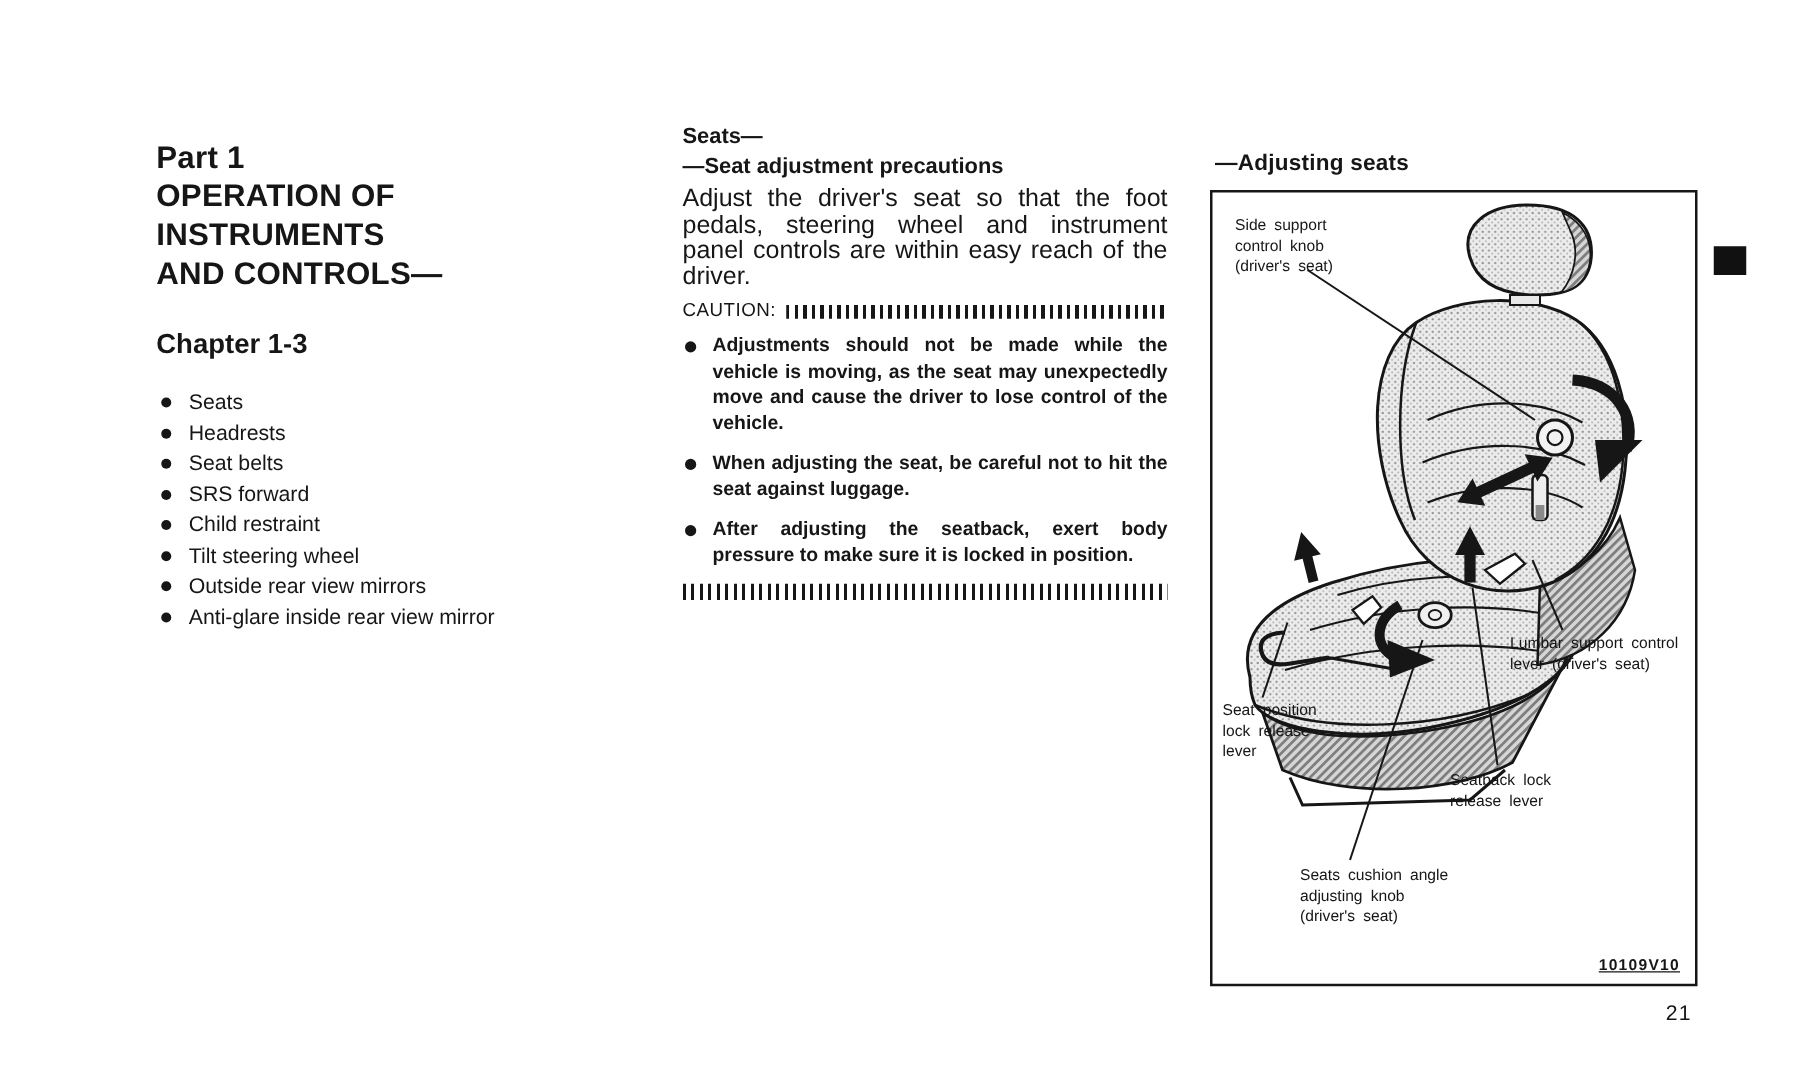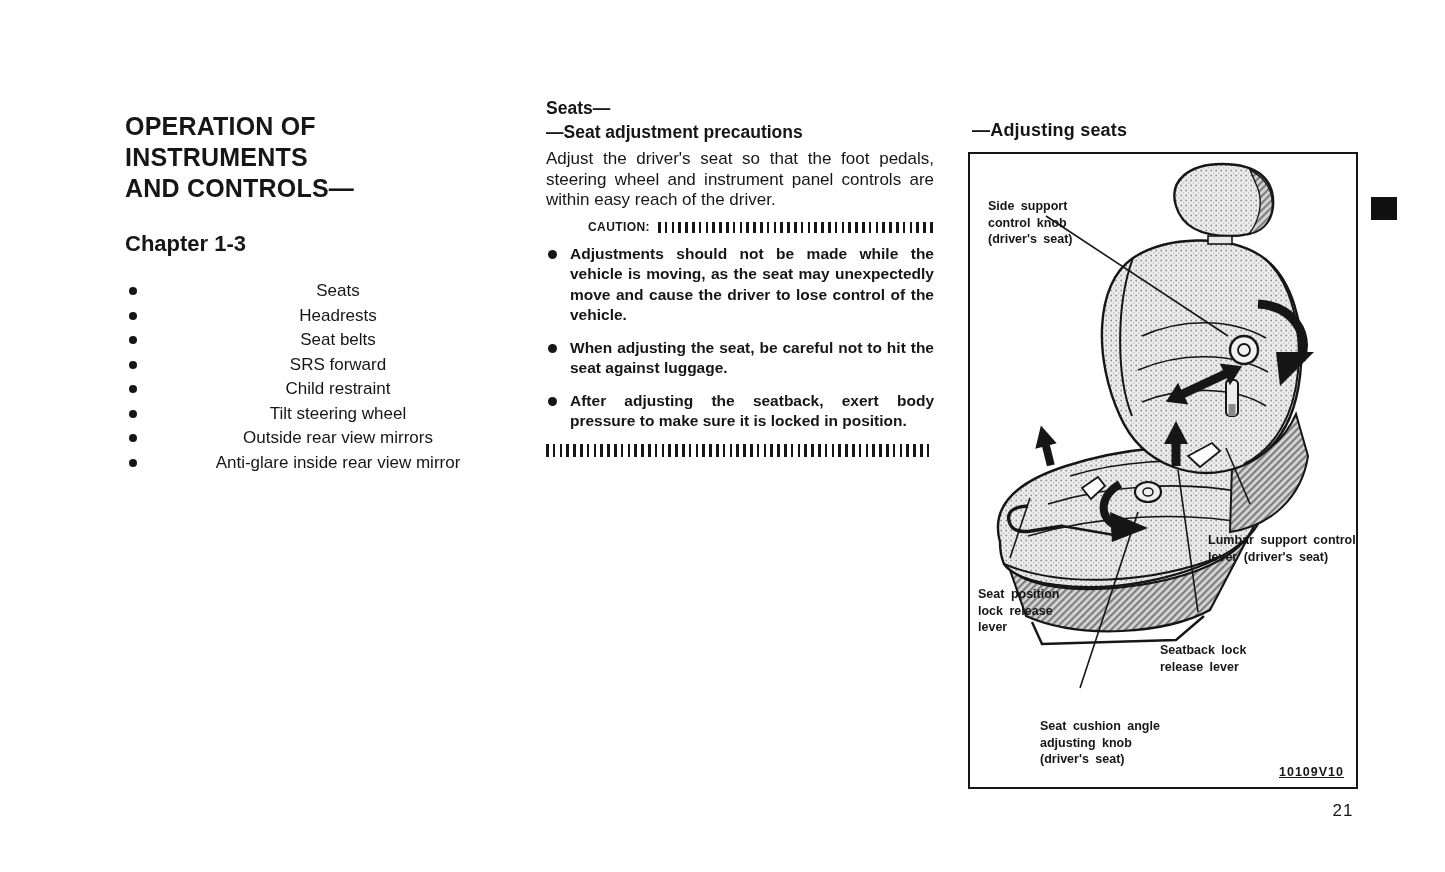--- a/index.html
+++ b/index.html
@@ -7,57 +7,58 @@
   body { font-family:"Liberation Sans","DejaVu Sans",sans-serif; color:#161616; }
   .page { position:relative; width:1445px; height:872px; background:#ffffff; overflow:hidden; }
   .pre { white-space:pre-line; }
 
   
   .left-col { position:absolute; left:125px; top:111px; width:400px; }
   .part-label, .part-title { font-size:25px; font-weight:bold; line-height:31px; letter-spacing:.2px; }
   .chapter-label, .chapter-title { font-size:22px; font-weight:bold; line-height:29px; }
   .chapter-label { margin-top:25px; }
   .toc { list-style:none; margin-top:21px; }
-  .toc li { position:relative; font-size:17px; line-height:24.5px; padding-left:26px;text-align:center; }
+  .toc li { position:relative; font-size:17px; line-height:24.5px; padding-left:26px; }
   .toc li .dot { position:absolute; left:4px; top:8px; width:8px; height:8px; border-radius:50%; background:#161616; }
 
   
   .mid-col { position:absolute; left:546px; top:96px; width:388px; }
   .mid-h { font-size:17.5px; font-weight:bold; line-height:24px; }
-  .intro { margin-top:5px; font-size:17px; line-height:20.5px; text-align:justify; }
+  .intro { margin-top:5px; font-size:20px; line-height:20.5px; text-align:justify; }
   .caution-row { margin-top:9px; display:flex; align-items:center; }
-  .caution-label { font-size:12px; font-weight:bold; letter-spacing:.4px;margin-left:42px; }
+  .caution-label { font-size:15px; font-weight:normal; letter-spacing:.4px; }
   .hatch { background-image:repeating-linear-gradient(90deg,#161616 0,#161616 2.6px,transparent 2.6px,transparent 6.8px); }
   .caution-fill { flex:1 1 auto; height:11px; margin-left:8px; margin-top:2px; }
   .cautions { list-style:none; margin-top:10px; }
   .cautions li { position:relative; font-size:15.5px; font-weight:bold; line-height:20.5px; text-align:justify; padding-left:24px; margin-bottom:12px; }
   .cautions li .dot { position:absolute; left:2px; top:6px; width:9px; height:9px; border-radius:50%; background:#161616; }
   .end-rule { width:100%; height:13px; margin-top:7px; }
 
   
   .adjust-heading { position:absolute; left:972px; top:120px; font-size:18px; font-weight:bold; letter-spacing:.2px; }
   .diagram-box { position:absolute; left:968px; top:152px; width:390px; height:637px; border:2px solid #161616; background:#ffffff; }
   .diagram-box svg { position:absolute; inset:0; }
-  .dlabel { position:absolute; font-size:12.5px; font-weight:bold; line-height:16.5px; word-spacing:3px; white-space:pre-line;margin-top:26px; }
+  .dlabel { position:absolute; font-size:12.5px; font-weight:normal; line-height:16.5px; word-spacing:3px; white-space:pre-line; }
   .lbl-side-support  { left:18px;  top:18px;  }
   .lbl-seat-position { left:8px;   top:406px; }
   .lbl-seatback      { left:190px; top:462px; }
   .lbl-cushion       { left:70px;  top:538px; }
   .lbl-lumbar        { left:238px; top:352px; }
   .fig-code { position:absolute; right:12px; bottom:8px; font-size:12.5px; font-weight:bold; letter-spacing:1px;text-decoration:underline; }
 
   .tab-marker { position:absolute; left:1371px; top:197px; width:26px; height:23px; background:#111111; }
   .page-num { position:absolute; left:1318px; top:801px; width:50px; text-align:center; font-size:17px; letter-spacing:1px; }
 </style>
 </head>
 <body>
 
 <div class="page">
 
   <div class="left-col">
+    <div class="part-label">Part 1</div>
     <div class="part-title pre">OPERATION OF
 INSTRUMENTS
 AND CONTROLS—</div>
     <div class="chapter-label">Chapter 1-3</div>
     <ul class="toc">
       <li><span class="dot"></span><span>Seats</span></li>
       <li><span class="dot"></span><span>Headrests</span></li>
       <li><span class="dot"></span><span>Seat belts</span></li>
       <li><span class="dot"></span><span>SRS forward</span></li>
       <li><span class="dot"></span><span>Child restraint</span></li>
@@ -154,21 +155,21 @@
     </svg>
 
     <div class="dlabel lbl-side-support">Side support
 control knob
 (driver's seat)</div>
     <div class="dlabel lbl-seat-position">Seat position
 lock release
 lever</div>
     <div class="dlabel lbl-seatback">Seatback lock
 release lever</div>
-    <div class="dlabel lbl-cushion">Seat cushion angle
+    <div class="dlabel lbl-cushion">Seats cushion angle
 adjusting knob
 (driver's seat)</div>
     <div class="dlabel lbl-lumbar">Lumbar support control
 lever (driver's seat)</div>
     <div class="fig-code">10109V10</div>
   </div>
 
   <div class="tab-marker"></div>
   <div class="page-num">21</div>
 

